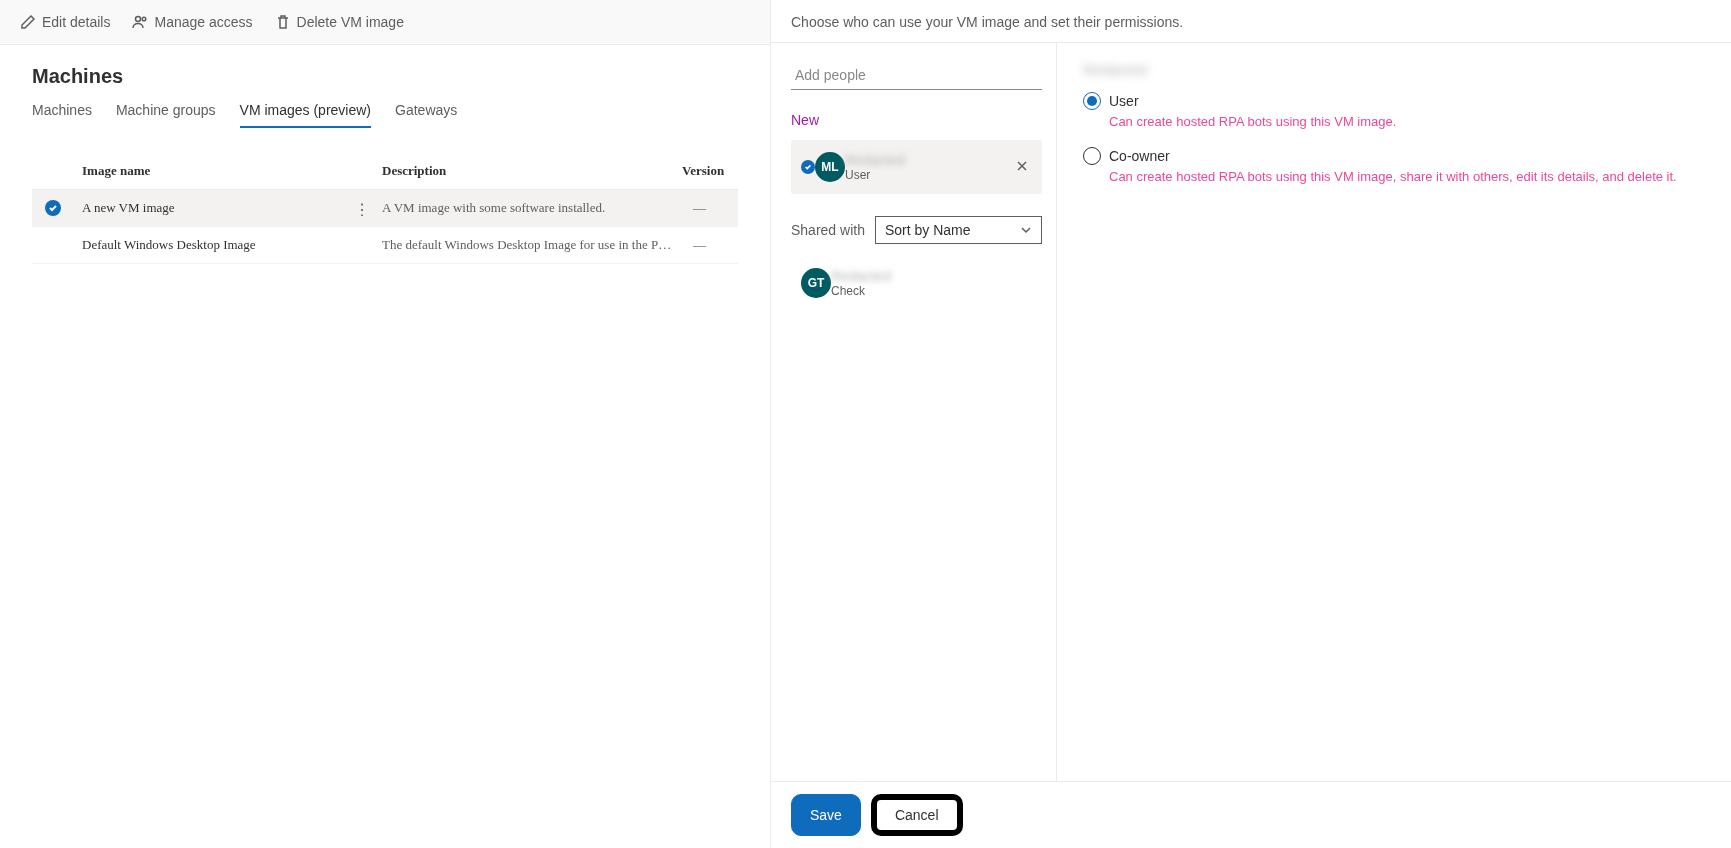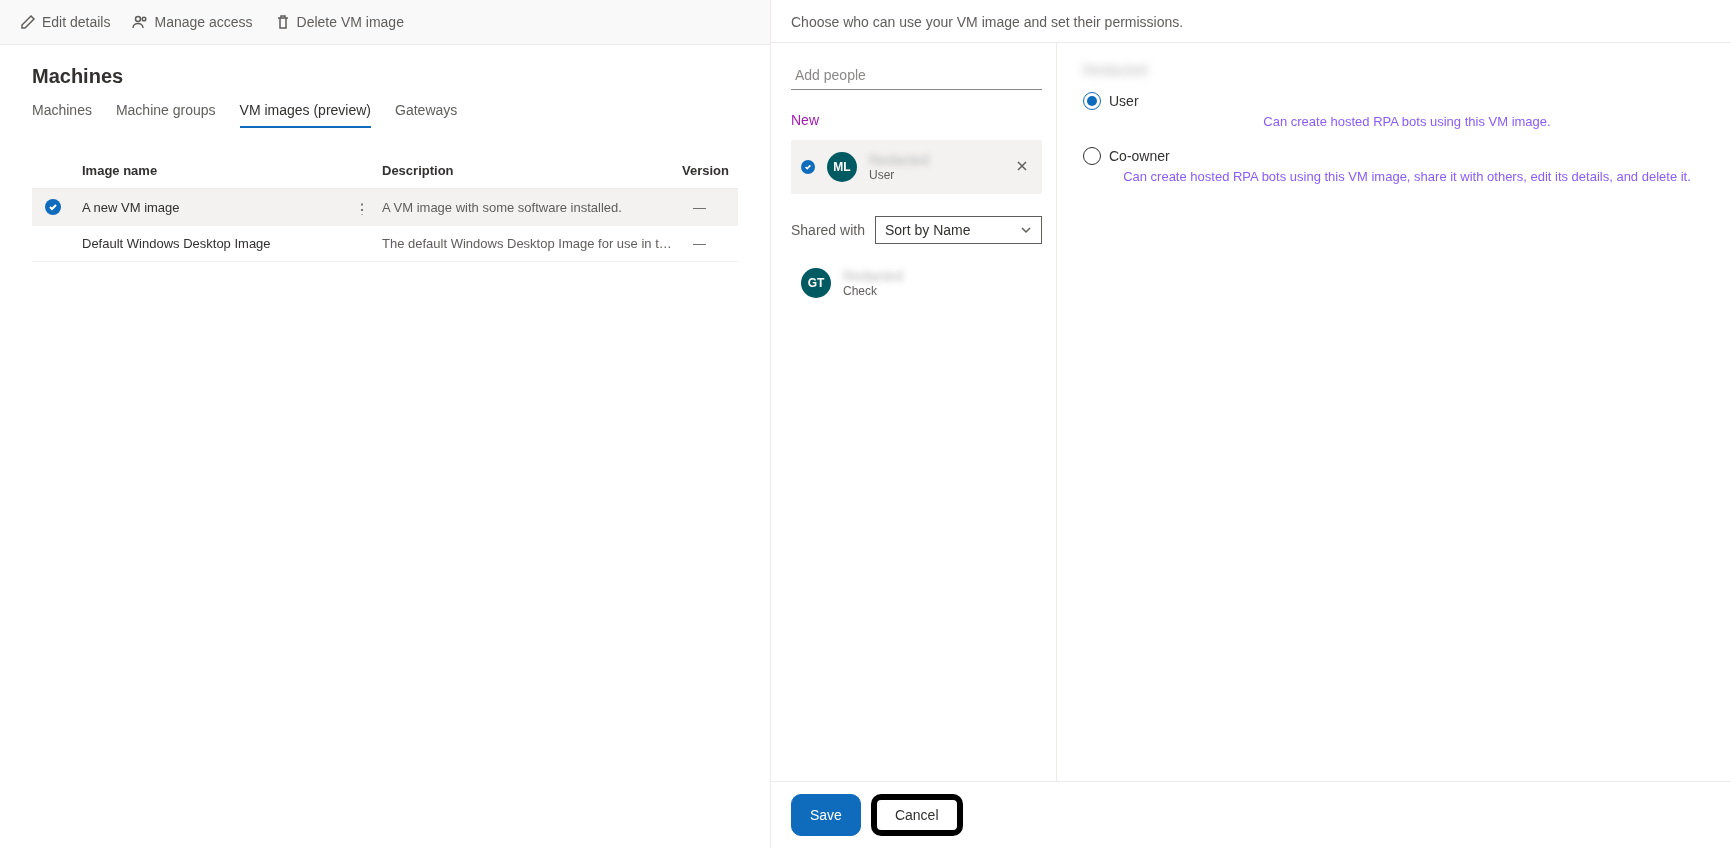--- a/index.html
+++ b/index.html
@@ -66,21 +66,21 @@
       padding: 8px 0;
       font-size: 14px;
       color: #605e5c;
       cursor: pointer;
       border-bottom: 2px solid transparent;
     }
     .tab.active {
       color: #323130;
       border-bottom-color: #0f6cbd;
     }
-    .table { width: 100%; }
+    .table { width: 100%; font-family: Liberation Serif, serif; }
     .thead {
       display: grid;
       grid-template-columns: 50px 300px 300px 1fr;
       padding: 10px 0;
       border-bottom: 1px solid #edebe9;
     }
     .th {
       font-weight: 600;
       font-size: 13px;
       color: #323130;
@@ -154,21 +154,20 @@
       margin-bottom: 12px;
       font-size: 14px;
       color: #a21caf;
     }
     .person-card {
       display: flex;
       align-items: center;
       background: #f3f2f1;
       padding: 12px 10px;
       border-radius: 2px;
-      gap: 12px;
       position: relative;
     }
     .person-card.plain { background: transparent; padding: 10px 10px; }
     .avatar {
       width: 30px; height: 30px; border-radius: 50%;
       background: #005a62;
       color: #fff;
       display: flex; align-items: center; justify-content: center;
       font-size: 12px; font-weight: 600;
     }
@@ -227,23 +226,22 @@
       border: 1.5px solid #323130;
       display:flex; align-items:center; justify-content:center;
     }
     .radio.selected { border-color:#0f6cbd; }
     .radio.selected::after{
       content:""; width:10px; height:10px; border-radius:50%;
       background:#0f6cbd;
     }
     .perm-label { font-size:14px; color:#323130; }
     .perm-desc {
-      font-size:13px; color:#8b5cf6;
+      font-size:13px; color:#ec4899;
       margin-left: 26px;
-      text-align: center;
     }
     .panel-footer {
       border-top: 1px solid #edebe9;
       padding: 12px 20px;
       display: flex; gap: 10px;
     }
     .btn {
       padding: 7px 18px;
       font-size:14px;
       border-radius:10px;

